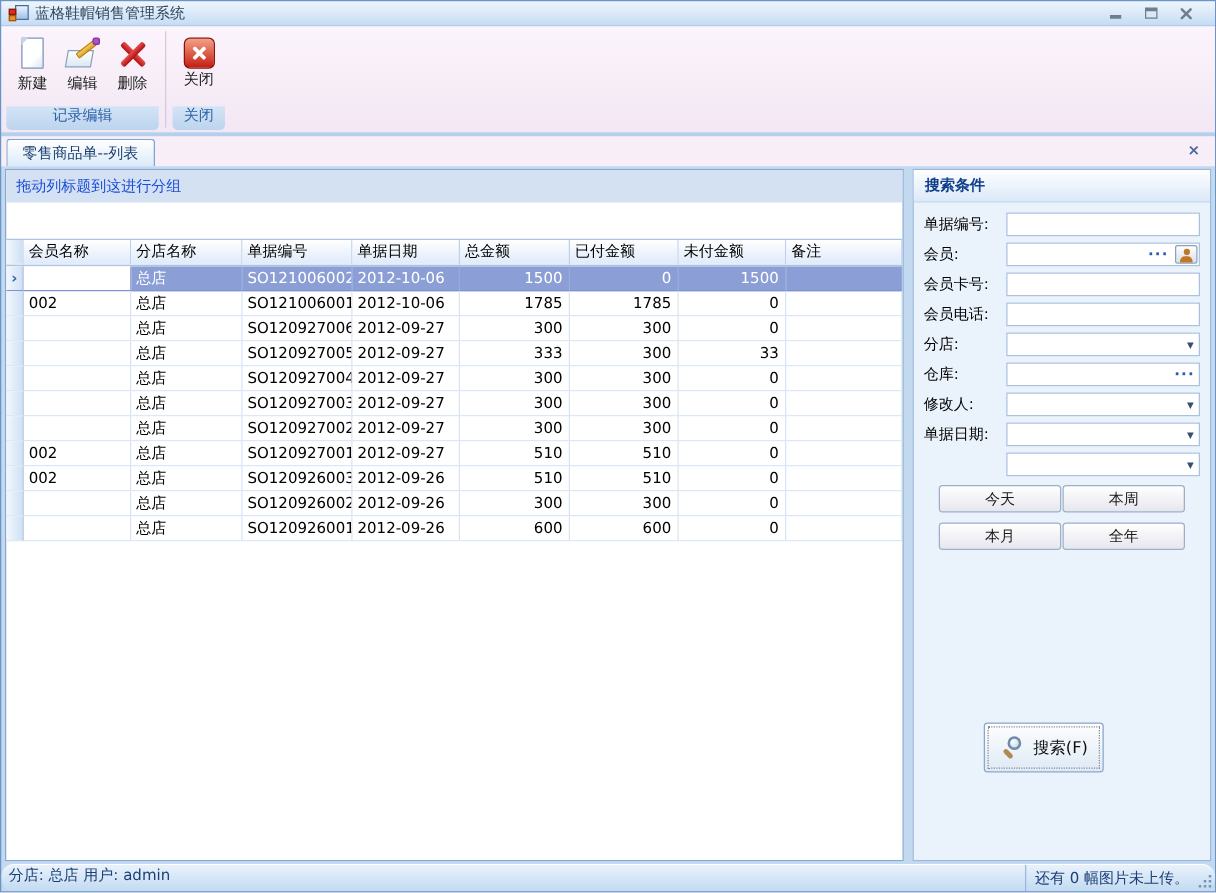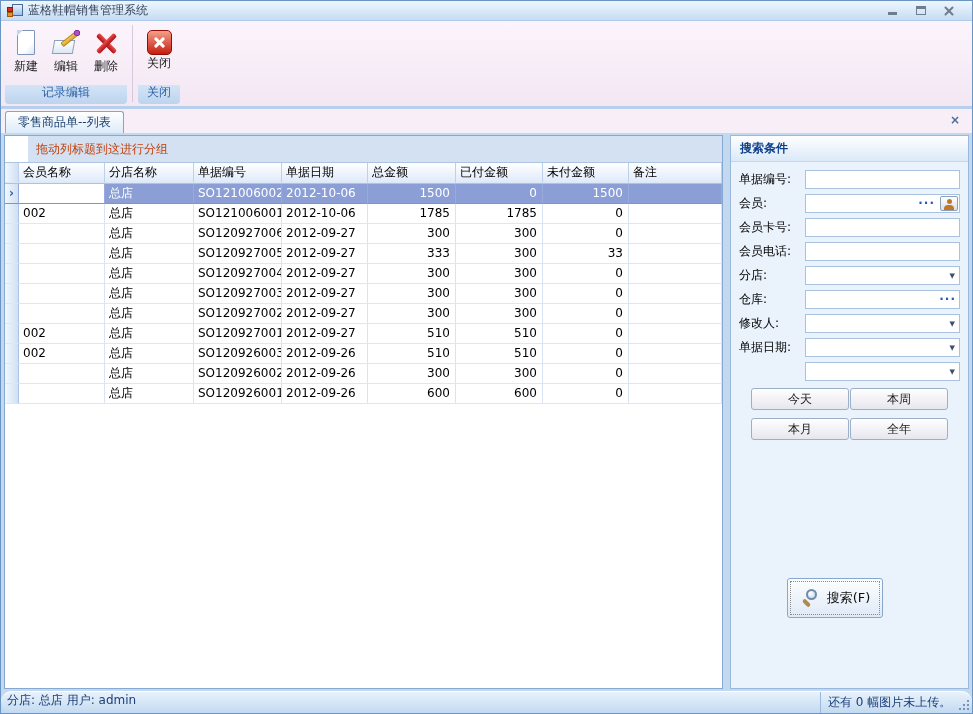--- a/index.html
+++ b/index.html
@@ -64,22 +64,22 @@
   .docstrip { height:24px; flex:0 0 24px; background:#f7eef7; display:flex; align-items:flex-end;
               padding:0 8px 0 4px; position:relative;}
   .doctab { height:22px; line-height:20px; padding:0 12px; background:linear-gradient(#ffffff,#dcebf9);
             border:1px solid #7fa5d2; border-bottom:none; border-radius:3px 3px 0 0; color:#1a3e6e;}
   .strip-close { position:absolute; right:12px; top:4px; color:#4a6a9a; font-weight:bold; font-size:12px;}
 
   
   .content { flex:1; display:flex; padding:2px 3px; overflow:hidden; }
   .gridwrap { flex:0 0 719px; background:#ffffff; border:1px solid #86a9d4;
               display:flex; flex-direction:column; overflow:hidden;}
-  .groupbar { height:26px; line-height:26px; flex:0 0 26px; background:#d3e1f2; color:#c2410c; padding-left:8px;margin-left:23px;}
-  .gridhead { display:flex; height:22px; flex:0 0 22px; border-top:1px solid #aac4e2; border-bottom:1px solid #aac4e2;}
+  .groupbar { height:26px; line-height:26px; flex:0 0 26px; background:#d3e1f2; color:#1d4ed8; padding-left:8px;}
+  .gridhead { display:flex; height:22px; flex:0 0 22px; border-top:1px solid #aac4e2; border-bottom:1px solid #aac4e2;margin-top:29px;}
   .hcell { background:linear-gradient(#ffffff,#dfeafa); color:#0f3370; line-height:20px;
            border-right:1px solid #bdd2ea !important;}
   .gridbody { flex:1; overflow:hidden; }
   .grow { display:flex; height:20px; }
   .cell { display:block; height:100%; line-height:19px; padding-left:4px; overflow:hidden; white-space:nowrap;
           border-right:1px solid #d8e4f4; border-bottom:1px solid #dce8f6; color:#000;}
   .ind  { flex:0 0 14px; padding:0; background:linear-gradient(90deg,#f3f8fe,#cfe0f3);
           border-right:1px solid #aac4e2; color:#2e62b0; font-weight:bold; text-align:center; line-height:18px;}
   .c0 { flex:0 0 86px; } .c1 { flex:0 0 89px; } .c2 { flex:0 0 88px; } .c3 { flex:0 0 86px; }
   .c4 { flex:0 0 88px; } .c5 { flex:0 0 87px; } .c6 { flex:0 0 86px; } .c7 { flex:1; }

